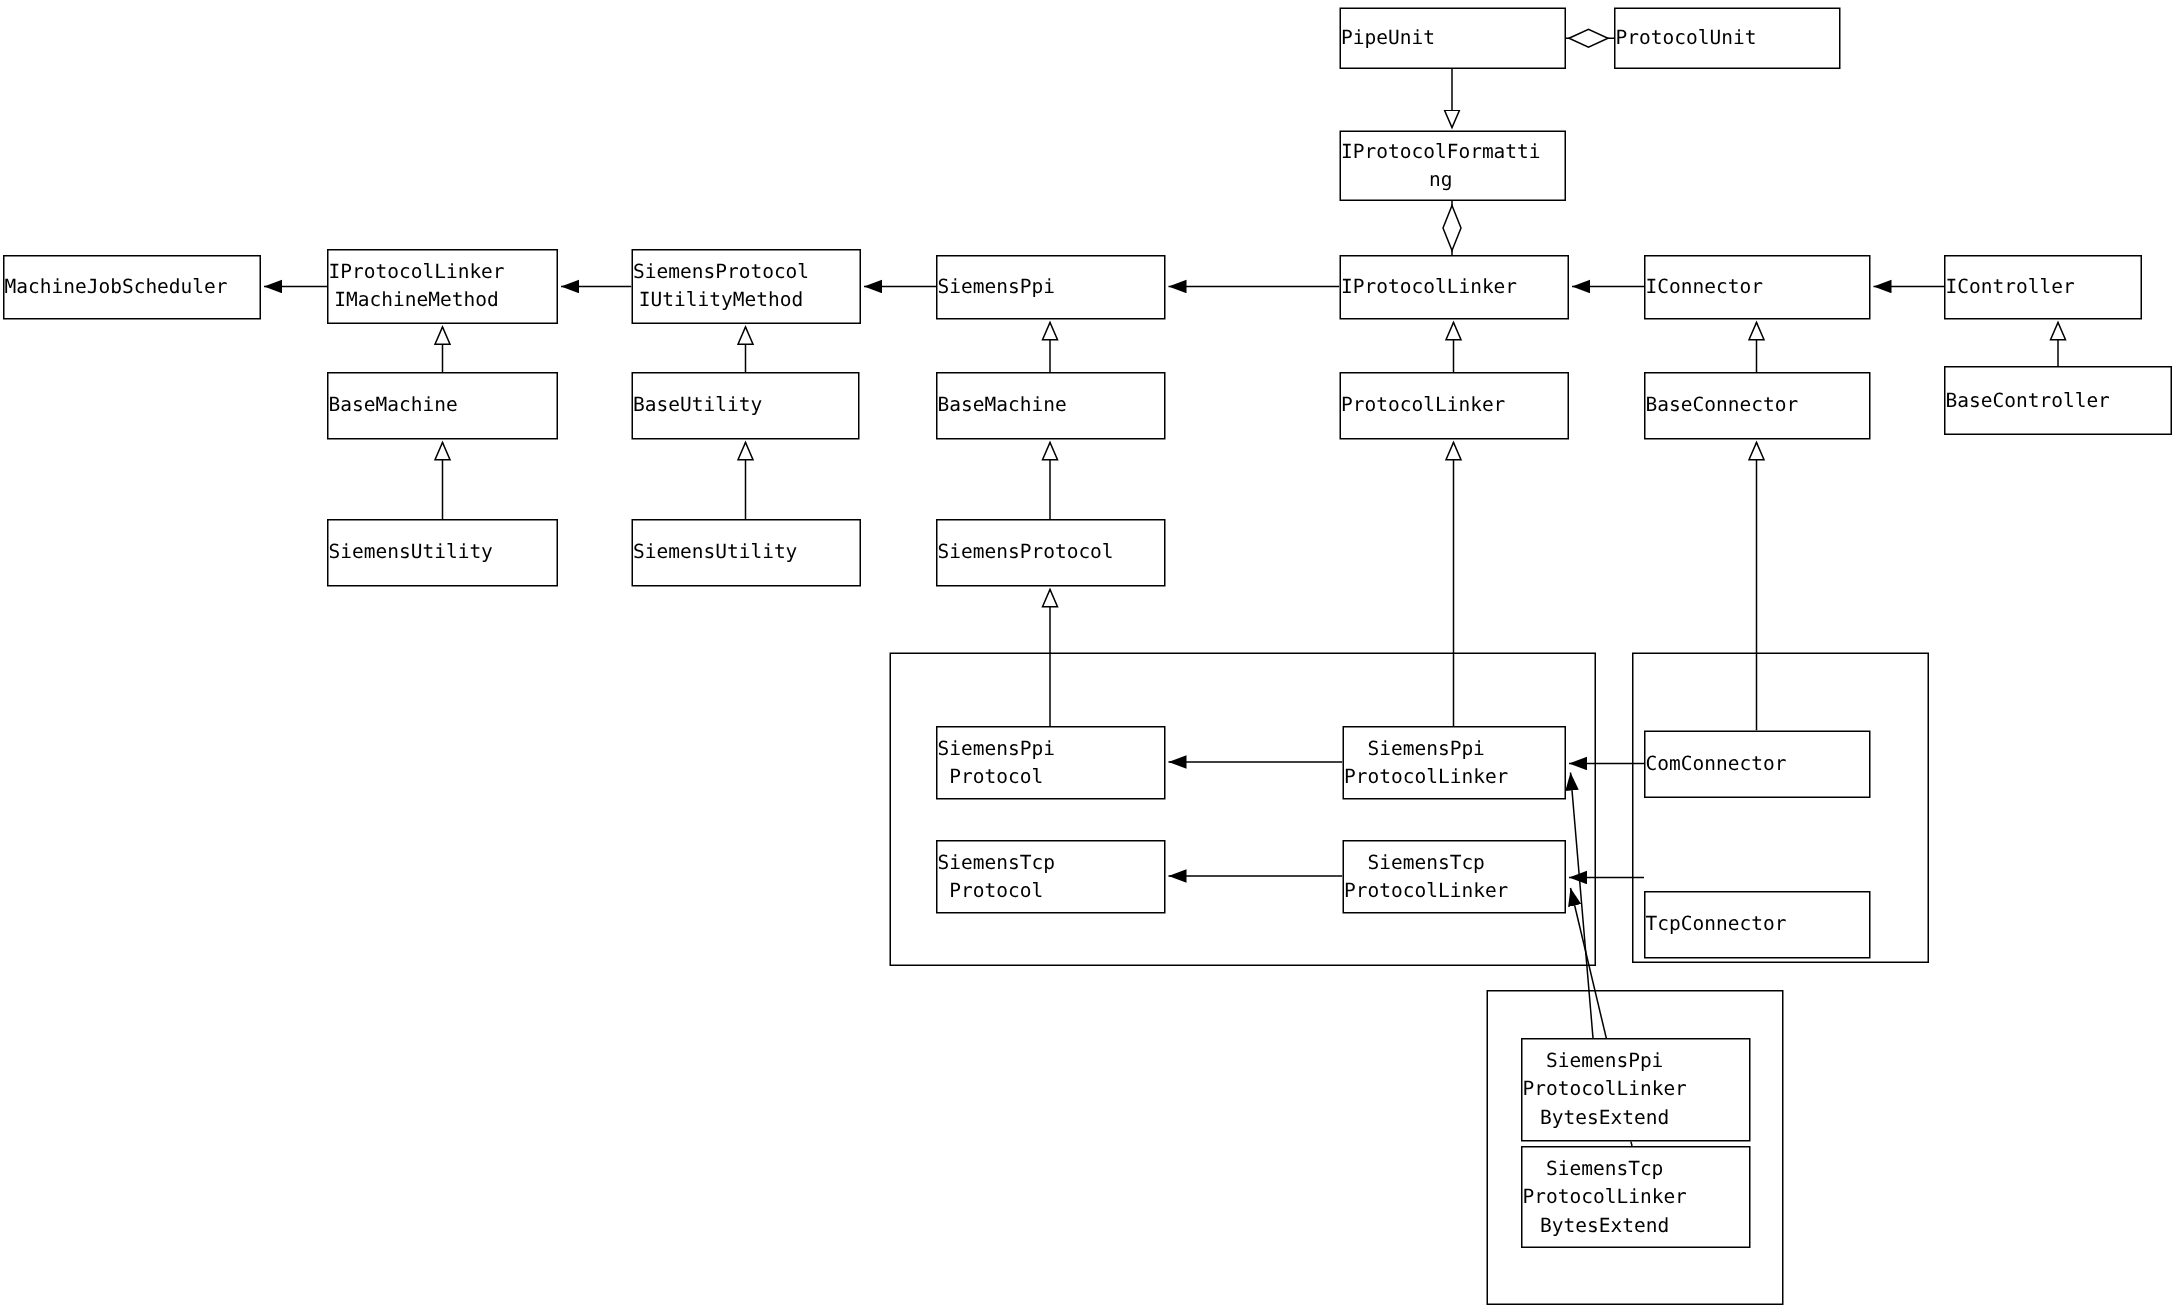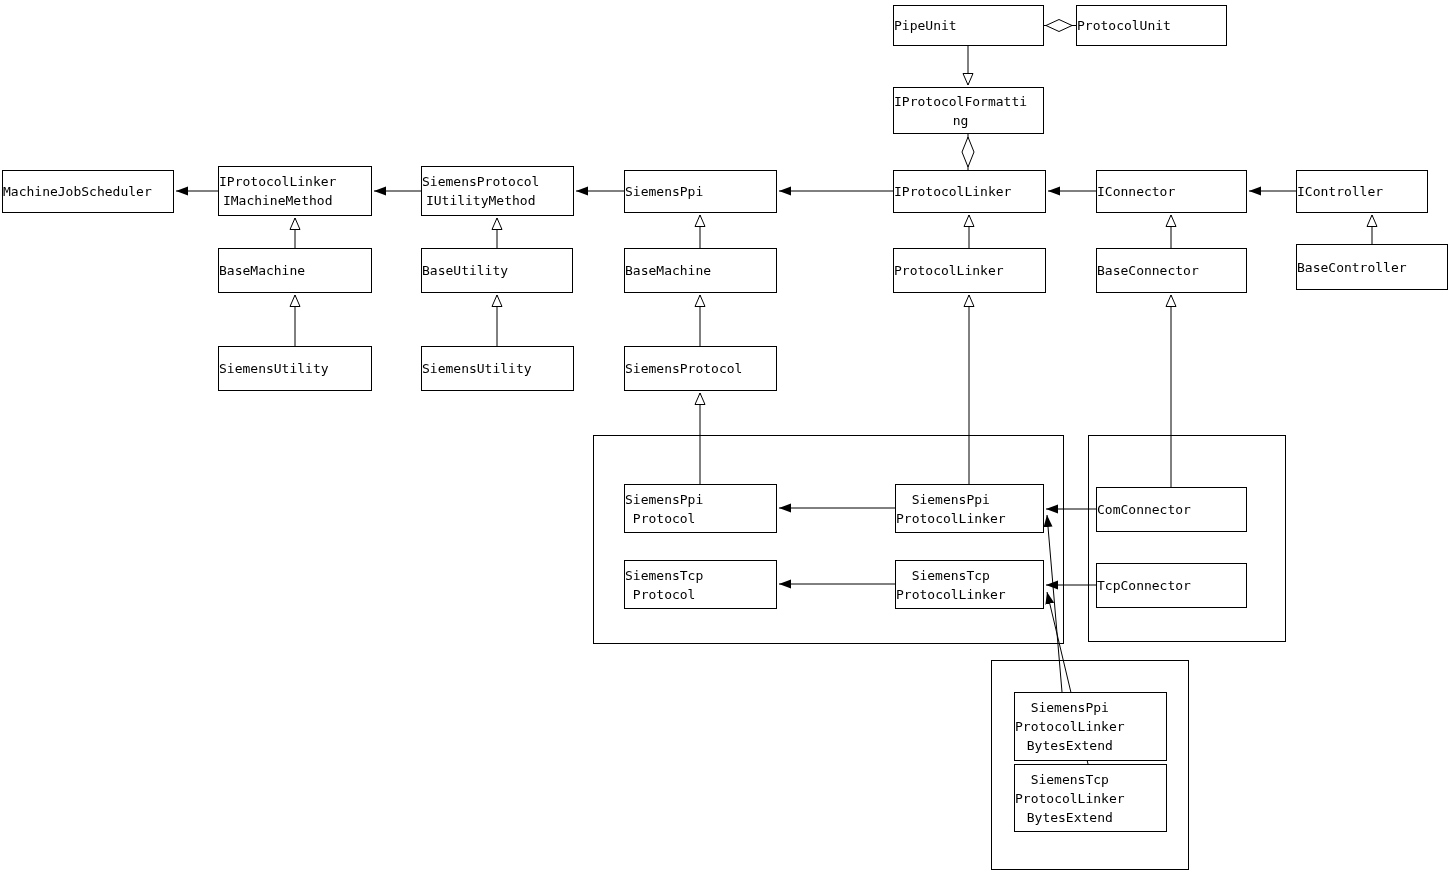--- a/index.html
+++ b/index.html
@@ -168,21 +168,21 @@
 ProtocolLinker</span>
     </div>
   <div class="node" style="left:895px;top:560px;width:149px;height:49px">
       <span class="lbl">SiemensTcp
 ProtocolLinker</span>
     </div>
 
   <div class="node" style="left:1096px;top:487px;width:151px;height:45px">
       <span class="lbl">ComConnector</span>
     </div>
-  <div class="node" style="left:1096px;top:563px;width:151px;height:45px">
+  <div class="node" style="left:1096px;top:594px;width:151px;height:45px">
       <span class="lbl">TcpConnector</span>
     </div>
 
   <div class="node" style="left:1014px;top:692px;width:153px;height:69px">
       <span class="lbl">SiemensPpi
 ProtocolLinker
 BytesExtend</span>
     </div>
   <div class="node" style="left:1014px;top:764px;width:153px;height:68px">
       <span class="lbl">SiemensTcp

